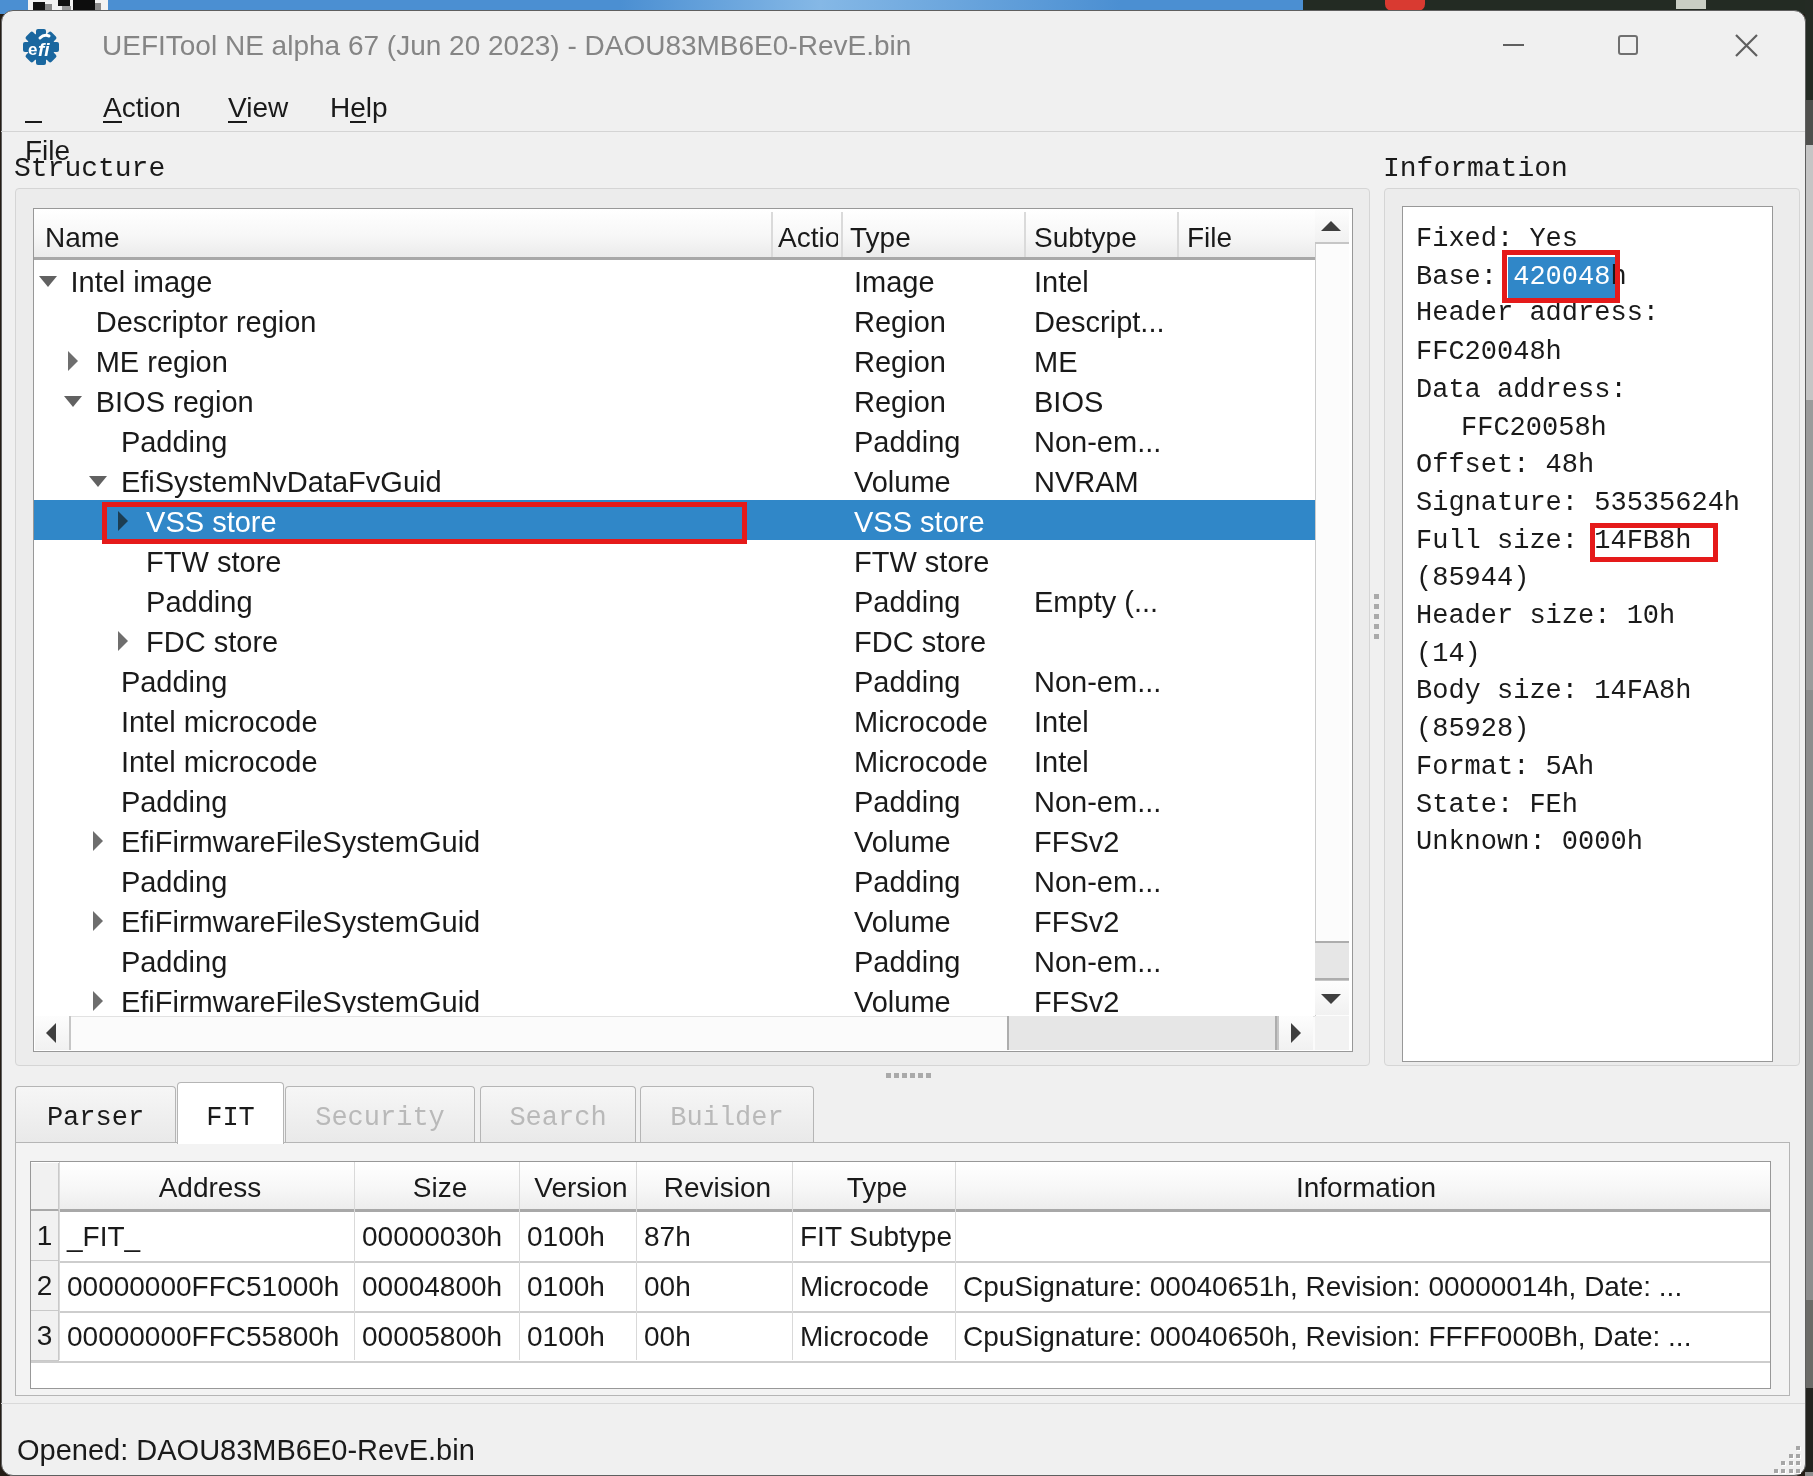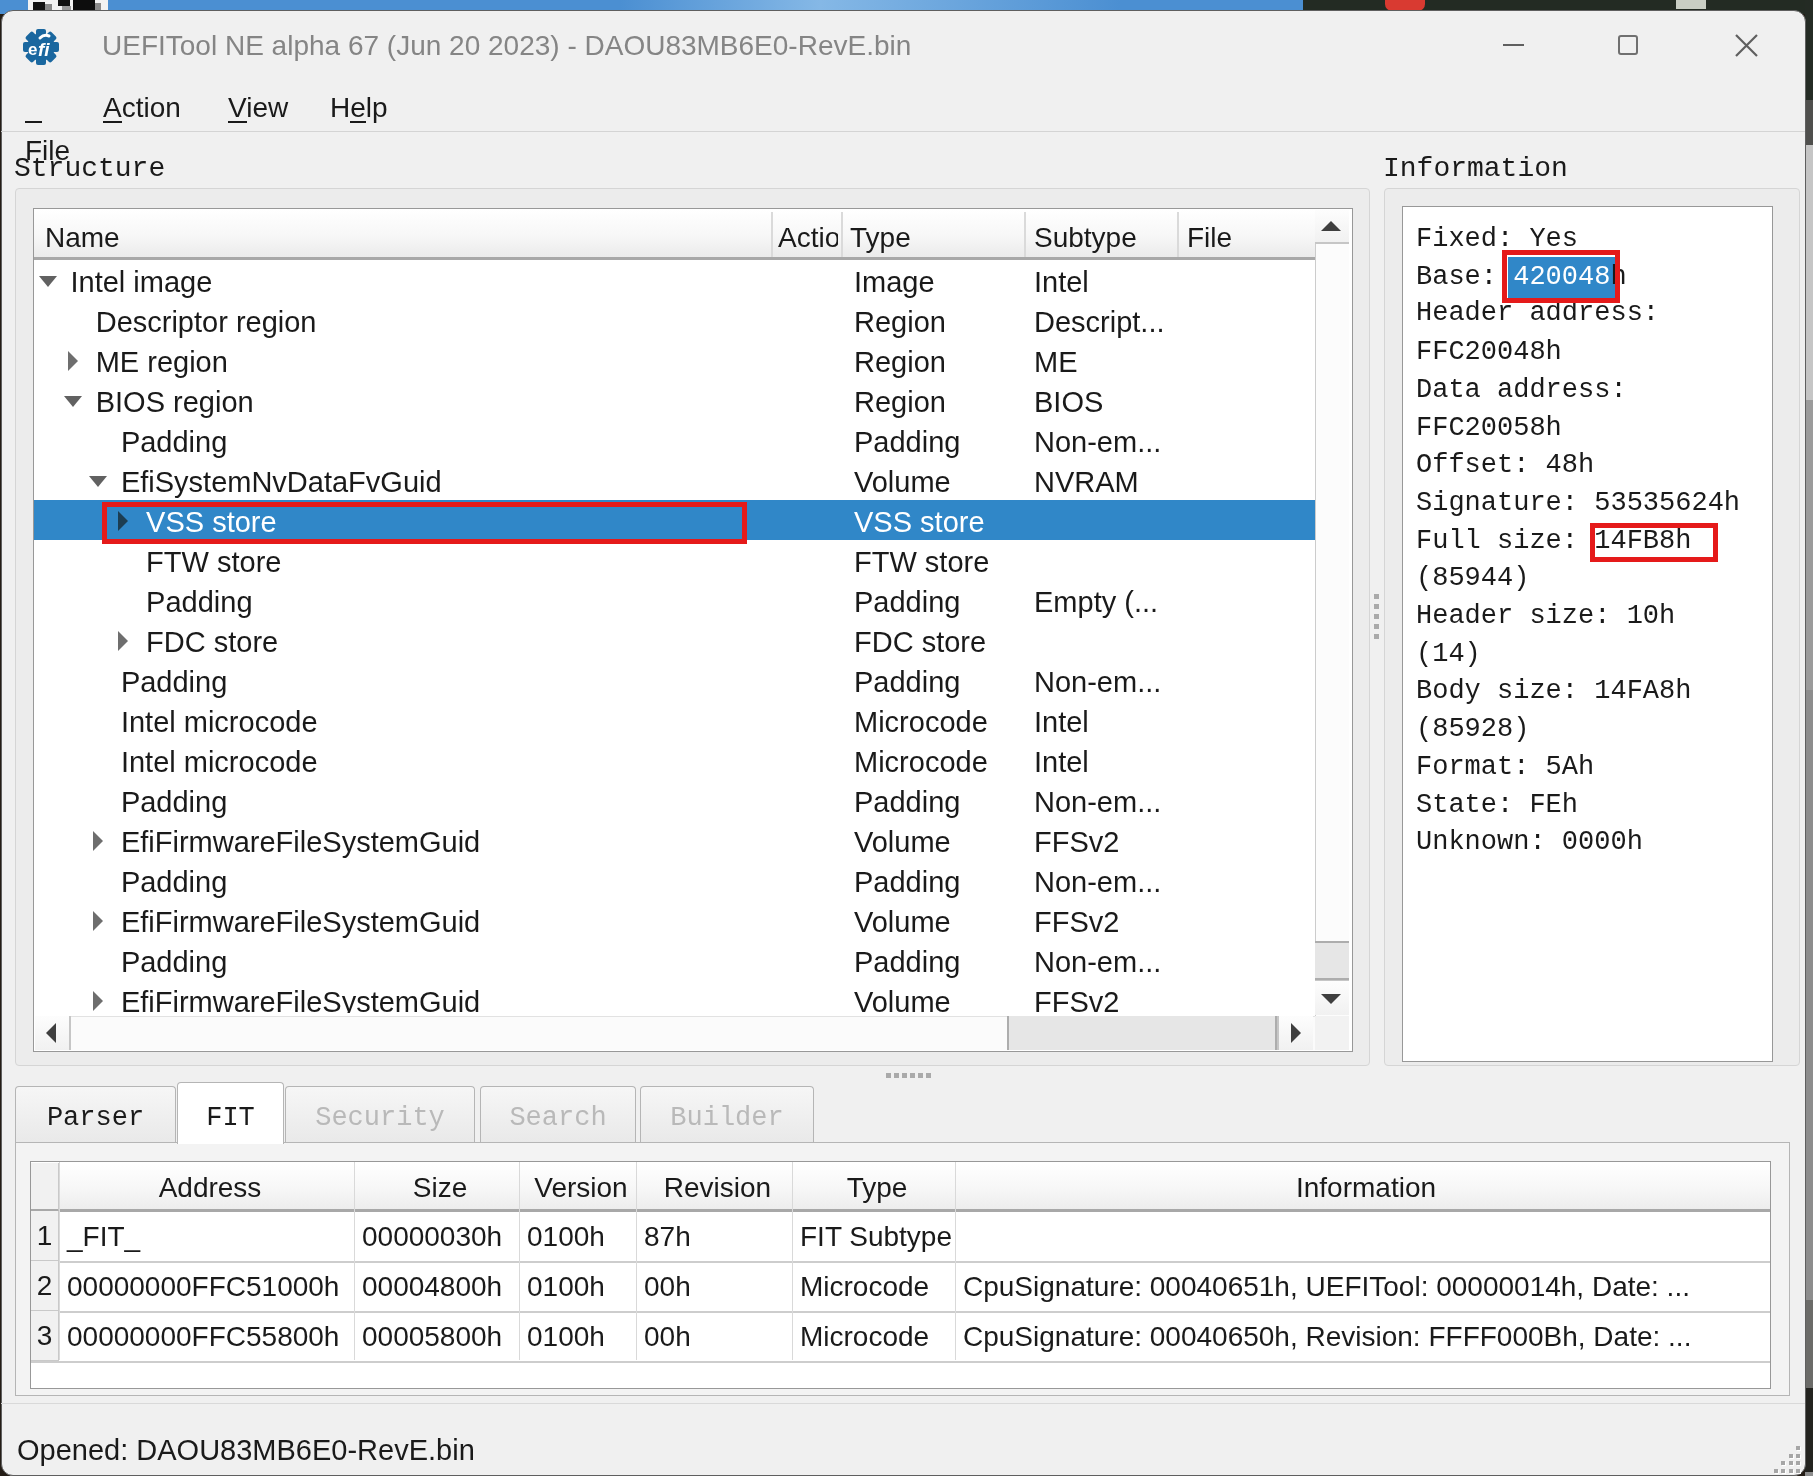--- a/index.html
+++ b/index.html
@@ -285,21 +285,21 @@
     <div class="abs" style="left:910px;top:1073px;width:5px;height:5px;background:#aaaaaa;"></div>
     <div class="abs" style="left:918px;top:1073px;width:5px;height:5px;background:#aaaaaa;"></div>
     <div class="abs" style="left:926px;top:1073px;width:5px;height:5px;background:#aaaaaa;"></div>
   </div>
 
 <div id="ilines">
     <div class="abs iline" style="top:224.0px;">Fixed: Yes</div>
     <div class="abs iline" style="top:298px;">Header address:</div>
     <div class="abs iline" style="top:337.1px;">FFC20048h</div>
     <div class="abs iline" style="top:374.8px;">Data address:</div>
-    <div class="abs iline" style="top:412.5px;">FFC20058h</div>
+    <div class="abs iline" style="top:412.5px;margin-left:45px;">FFC20058h</div>
     <div class="abs iline" style="top:450.2px;">Offset: 48h</div>
     <div class="abs iline" style="top:487.9px;">Signature: 53535624h</div>
     <div class="abs iline" style="top:525.6px;">Full size: 14FB8h</div>
     <div class="abs iline" style="top:563.3px;">(85944)</div>
     <div class="abs iline" style="top:601.0px;">Header size: 10h</div>
     <div class="abs iline" style="top:638.7px;">(14)</div>
     <div class="abs iline" style="top:676.4px;">Body size: 14FA8h</div>
     <div class="abs iline" style="top:714.1px;">(85928)</div>
     <div class="abs iline" style="top:751.8px;">Format: 5Ah</div>
     <div class="abs iline" style="top:789.5px;">State: FEh</div>
@@ -333,21 +333,21 @@
     <div class="abs fcell" style="left:527px;top:1221px;">0100h</div>
     <div class="abs fcell" style="left:644px;top:1221px;">87h</div>
     <div class="abs fcell" style="left:800px;top:1221px;">FIT Subtype</div>
     <div class="abs fhline" style="top:1261px;"></div>
     <div class="abs rnum" style="top:1261px;height:50px;line-height:49px;">2</div>
     <div class="abs fcell" style="left:67px;top:1271px;">00000000FFC51000h</div>
     <div class="abs fcell" style="left:362px;top:1271px;">00004800h</div>
     <div class="abs fcell" style="left:527px;top:1271px;">0100h</div>
     <div class="abs fcell" style="left:644px;top:1271px;">00h</div>
     <div class="abs fcell" style="left:800px;top:1271px;">Microcode</div>
-    <div class="abs fcell" style="left:963px;top:1271px;">CpuSignature: 00040651h, UEFITool: 00000014h, Date: ...</div>
+    <div class="abs fcell" style="left:963px;top:1271px;">CpuSignature: 00040651h, Revision: 00000014h, Date: ...</div>
     <div class="abs fhline" style="top:1311px;"></div>
     <div class="abs rnum" style="top:1311px;height:50px;line-height:49px;">3</div>
     <div class="abs fcell" style="left:67px;top:1321px;">00000000FFC55800h</div>
     <div class="abs fcell" style="left:362px;top:1321px;">00005800h</div>
     <div class="abs fcell" style="left:527px;top:1321px;">0100h</div>
     <div class="abs fcell" style="left:644px;top:1321px;">00h</div>
     <div class="abs fcell" style="left:800px;top:1321px;">Microcode</div>
     <div class="abs fcell" style="left:963px;top:1321px;">CpuSignature: 00040650h, Revision: FFFF000Bh, Date: ...</div>
     <div class="abs fhline" style="top:1361px;"></div>
     <div class="abs fvline" style="left:59px;"></div>

